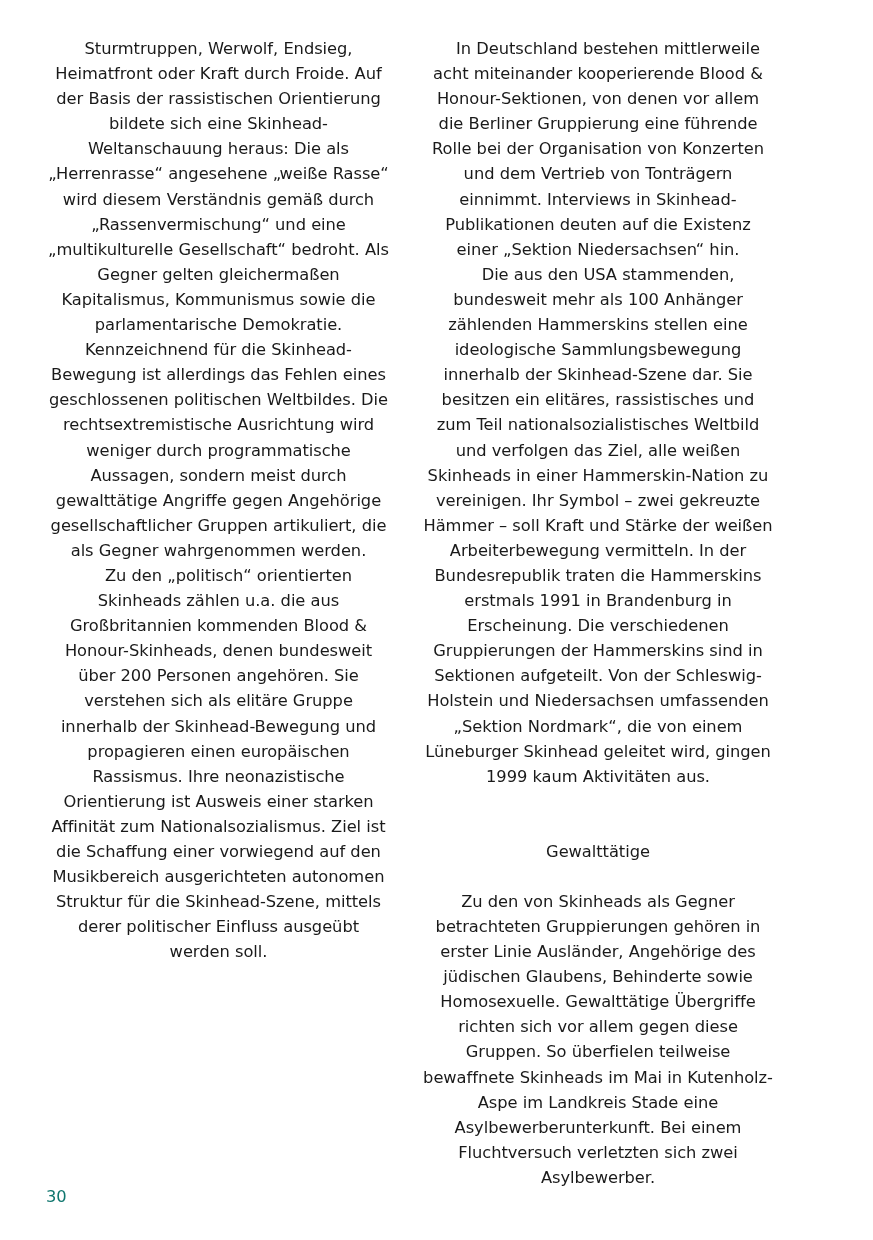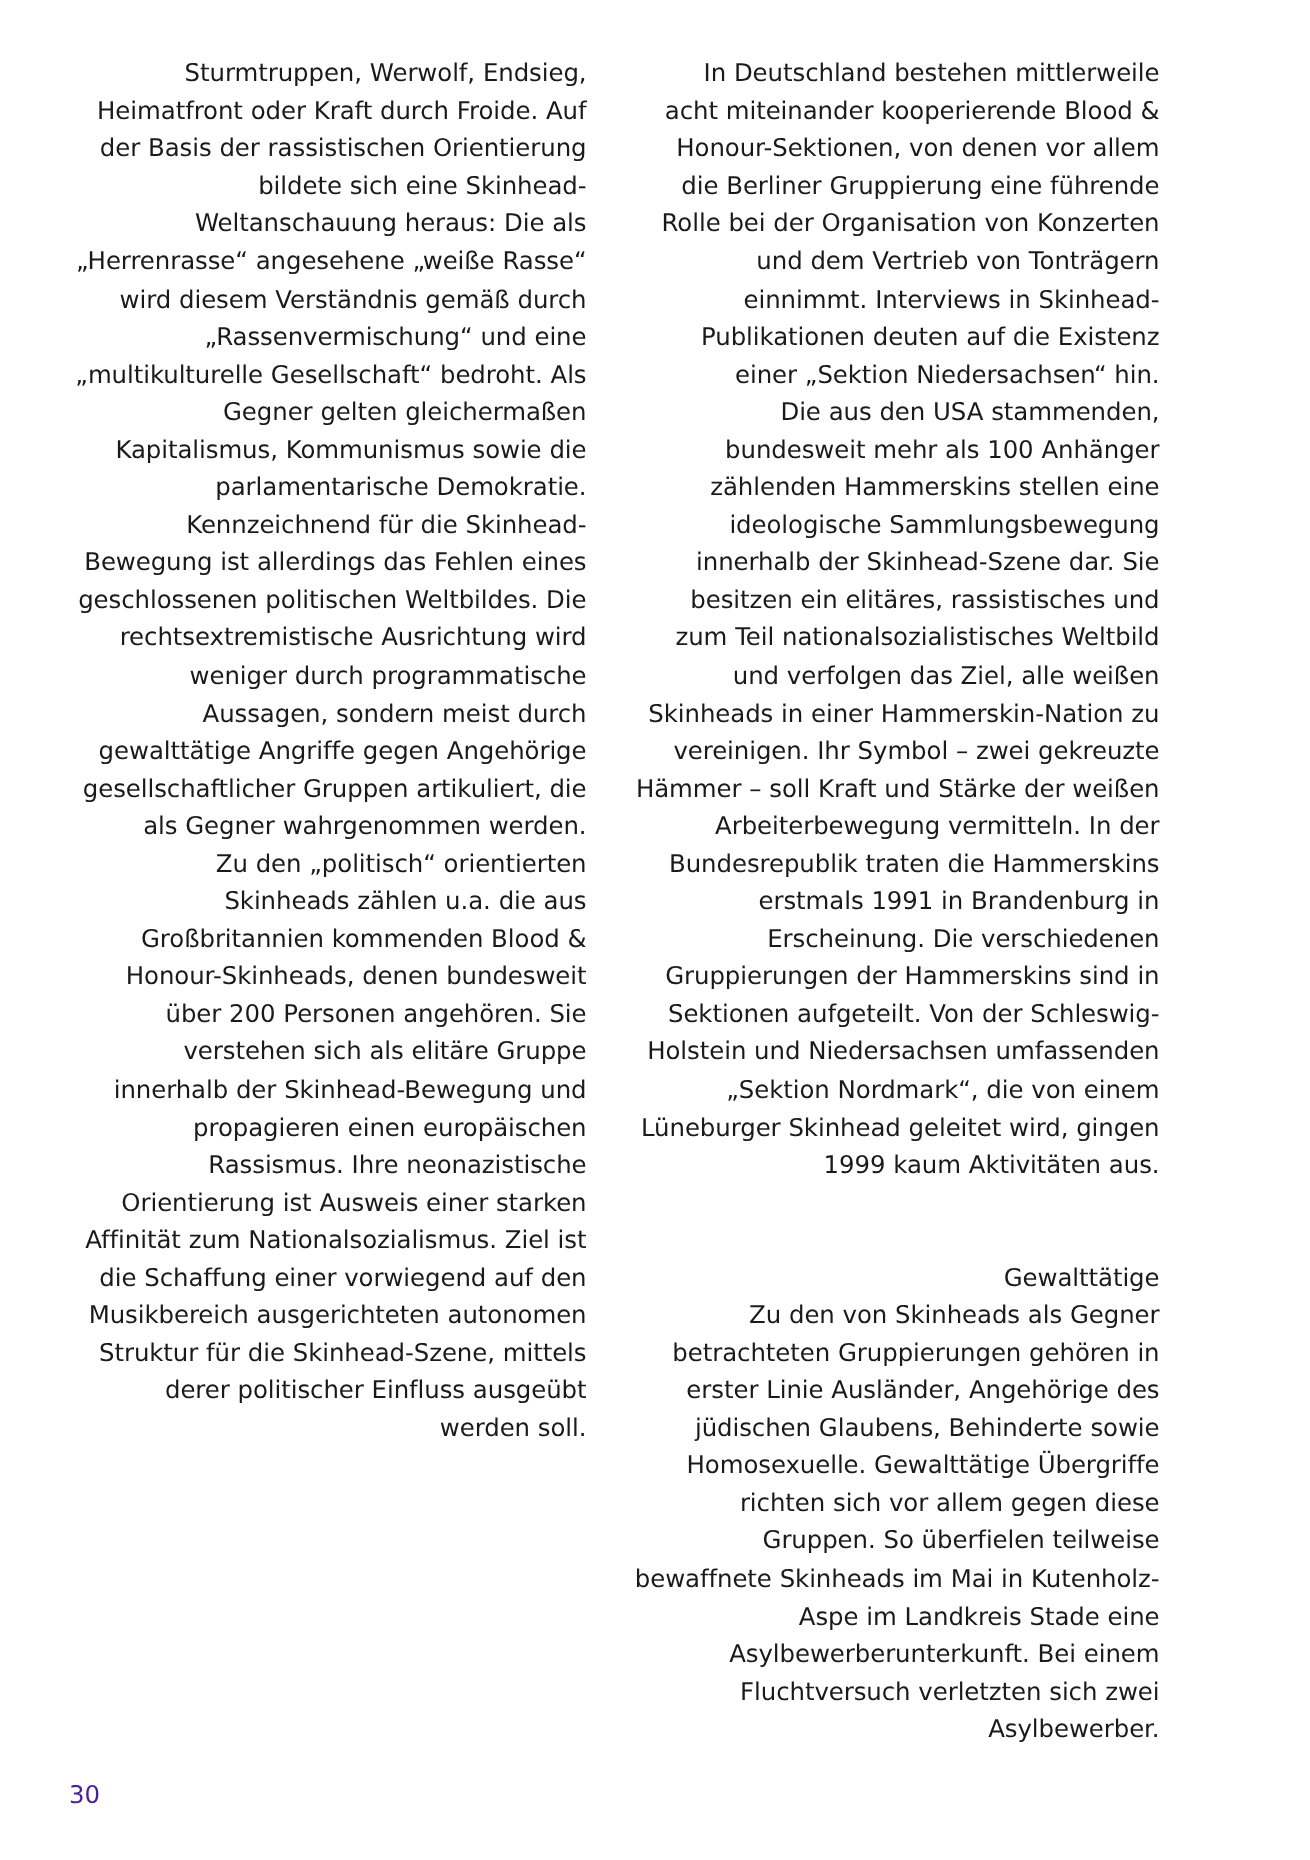--- a/index.html
+++ b/index.html
@@ -34,39 +34,40 @@
   .col {
     width: 345px;
   }
   .col-right {
     width: 350px;
   }
   p {
     margin: 0;
     font-size: 16.3px;
     line-height: 25.1px;
-    text-align: right;
+    text-align: center;
     letter-spacing: -0.05px;
     word-spacing: 0.1px;
   }
   p.indent {
     text-indent: 20px;
   }
   p.gap-before {
+    margin-top: 25px;
   }
   p.section-label {
     margin-top: 50px;
   }
   .folio {
     position: absolute;
     left: 46px;
     top: 1186px;
     font-size: 16.3px;
     line-height: 22px;
-    color: #4c1d95;
+    color: #0f766e;
   }
 </style>
 </head>
 <body>
 
 <div class="page">
   <div class="columns">
 
     <div class="col">
       <p>Sturmtruppen, Werwolf, Endsieg, Heimatfront oder Kraft durch Froide. Auf der Basis der rassistischen Orientierung bildete sich eine Skinhead-Weltanschauung heraus: Die als „Herrenrasse“ angesehene „weiße Rasse“ wird diesem Verständnis gemäß durch „Rassenvermischung“ und eine „multikulturelle Gesellschaft“ bedroht. Als Gegner gelten gleichermaßen  Kapitalismus, Kommunismus sowie die parlamentarische Demokratie. Kennzeichnend für die Skinhead-Bewegung ist allerdings das Fehlen eines geschlossenen politischen Weltbildes. Die rechtsextremistische Ausrichtung wird weniger durch programmatische Aussagen, sondern meist durch gewalttätige Angriffe gegen Angehörige gesellschaftlicher Gruppen artikuliert, die als Gegner wahrgenommen werden.</p>

